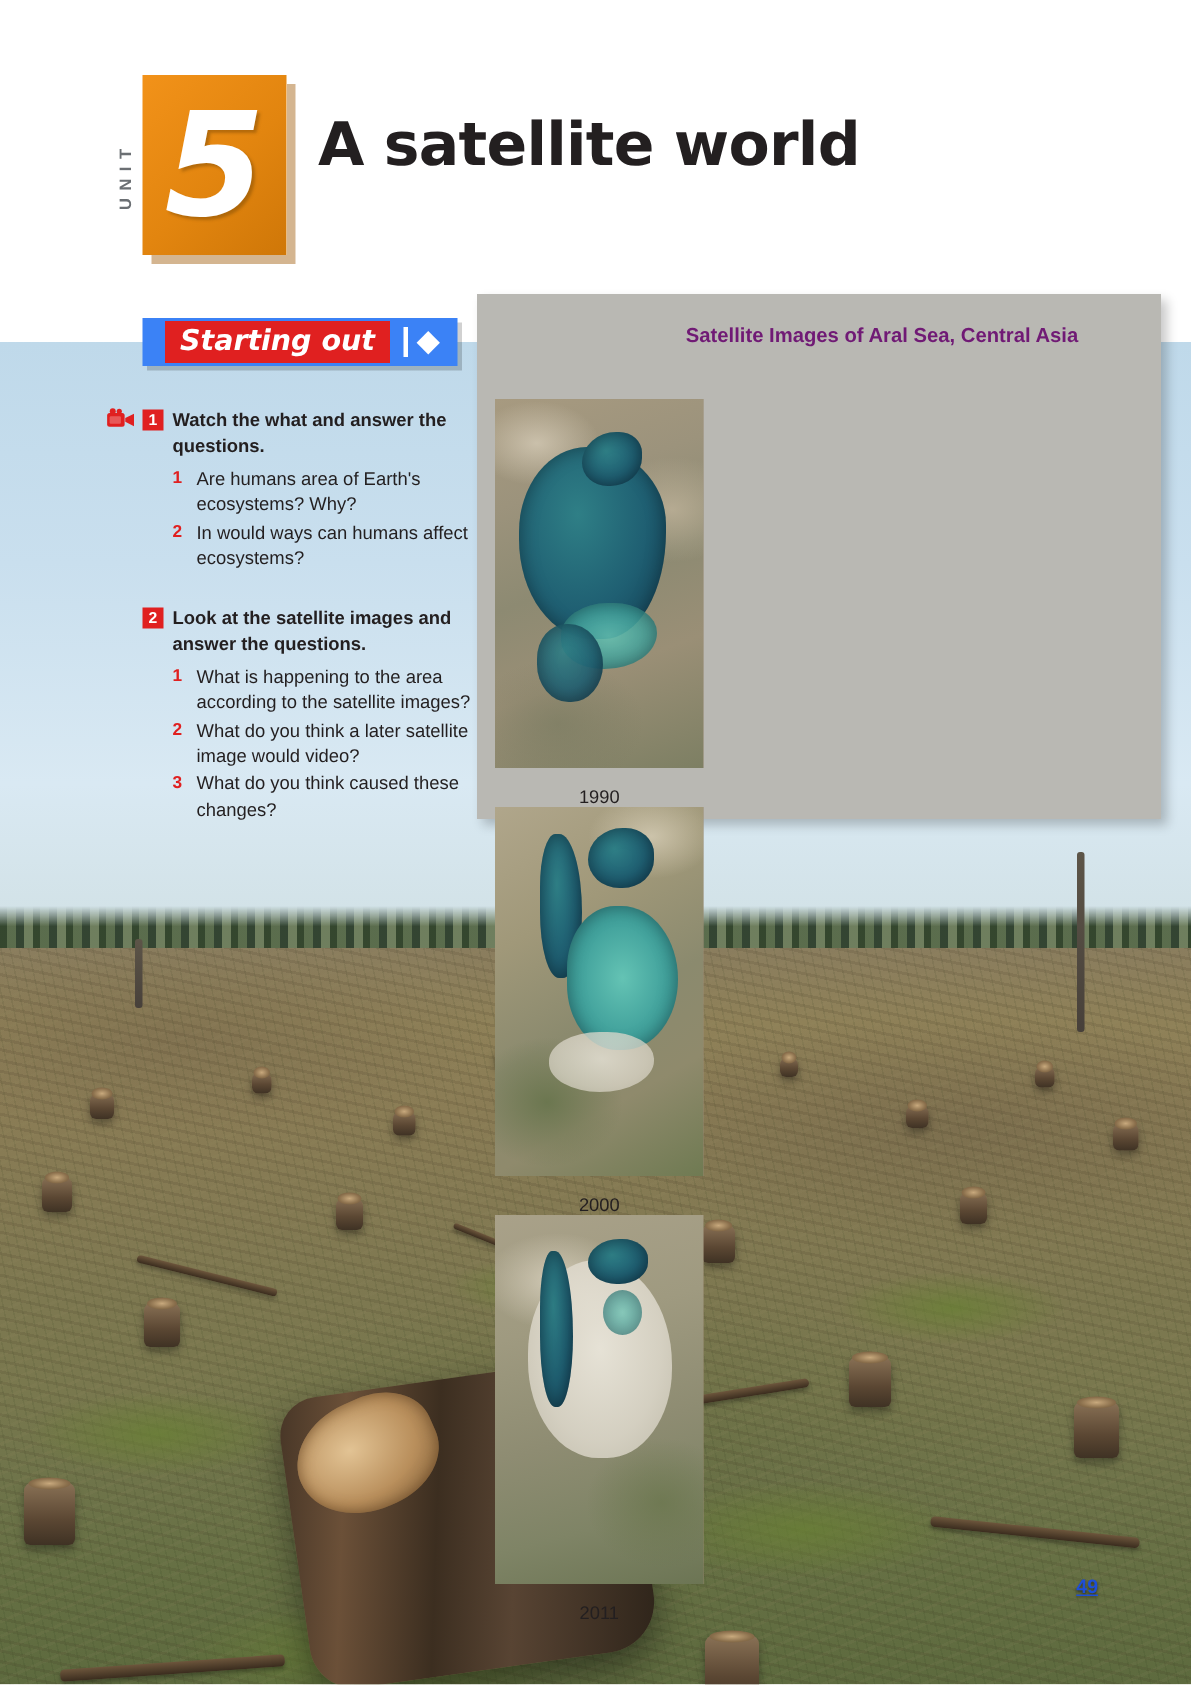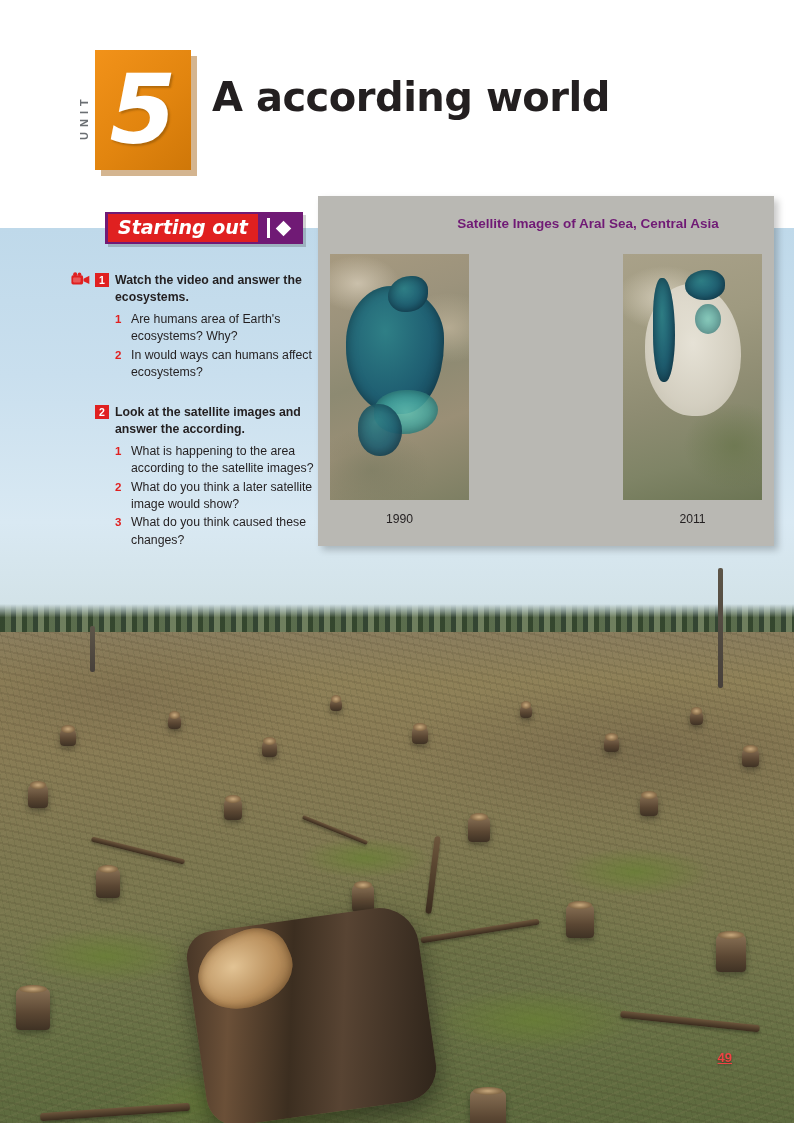--- a/index.html
+++ b/index.html
@@ -182,26 +182,25 @@
     color: #231f20;
     letter-spacing: -0.5px;
   }
 
   
   .starting-out {
     position: absolute;
     left: 95px;
     top: 212px;
     height: 32px;
-    background: #701a75;
+    background: #3b82f6;
     display: flex;
     align-items: center;
-    padding: 0 8px 0 0;
+    padding: 0 8px 0 12px;
     box-shadow: 3px 3px 0 rgba(0,0,0,0.18);
-    margin-left: 10px;
   }
   .starting-out .label {
     background: #e02020;
     color: #ffffff;
     font-family: "DejaVu Sans", sans-serif;
     font-size: 19px;
     font-weight: bold;
     font-style: italic;
     padding: 3px 10px 4px 10px;
     margin: 3px 0 3px 3px;
@@ -300,24 +299,25 @@
     left: 0; top: 20px;
     width: 540px;
     text-align: center;
     font-size: 13.5px;
     font-weight: bold;
     color: #701a75;
   }
   .sat-images {
     position: absolute;
     left: 12px;
-    top: 58px;
+    top: 70px;
     width: 432px;
     display: flex;
     justify-content: space-between;
+    flex-direction: column;
   }
   .sat-item { width: 139px; }
   .sat-img {
     width: 139px;
     height: 246px;
     position: relative;
     overflow: hidden;
     background: #9b8c76;
   }
   .sat-caption {
@@ -359,21 +359,21 @@
   .saltflat {
     position: absolute;
     background: radial-gradient(ellipse at 50% 45%, #f0ece2 0%, #ddd8cb 60%, #c7c2b2 100%);
   }
 
   
   .page-num {
     position: absolute;
     right: 62px;
     bottom: 58px;
-    color: #ef4444;
+    color: #1d4ed8;
     font-size: 13px;
     font-weight: bold;
     text-shadow: 0 1px 2px rgba(0,0,0,0.5);
     text-decoration: underline;
   }
 </style>
 </head>
 <body>
 
 <div class="page">
@@ -422,67 +422,67 @@
     <div class="big-log">
       <div class="cut-face"></div>
     </div>
 
   </div>
 
   <div class="unit-word">UNIT</div>
   <div class="unit-tab">
     <div class="unit-number">5</div>
   </div>
-  <div class="unit-title">A according world</div>
+  <div class="unit-title">A satellite world</div>
 
   <div class="starting-out">
     <div class="label">Starting out</div>
     <div class="bar"></div>
     <div class="diamond"></div>
   </div>
 
   <div class="exercises">
 
     <div class="ex-block">
       <svg class="video-icon" viewBox="0 0 24 18">
         <rect x="0.5" y="4" width="14" height="11" rx="2" fill="#e02020"></rect>
         <path d="M15 8 L22 4.5 L22 14.5 L15 11 Z" fill="#e02020"></path>
         <circle cx="5" cy="2.6" r="2.4" fill="#e02020"></circle>
         <circle cx="10.2" cy="2.6" r="2.1" fill="#e02020"></circle>
         <rect x="2.5" y="6.5" width="9" height="6" rx="1" fill="#ffffff" opacity="0.25"></rect>
       </svg>
       <div class="ex-head">
         <div class="num-box">1</div>
-        <div class="head-text">Watch the video and answer the ecosystems.</div>
+        <div class="head-text">Watch the what and answer the questions.</div>
       </div>
       <ul class="sub-list">
         <li>
           <span class="sn">1</span>
           <span class="st">Are humans area of Earth's ecosystems? Why?</span>
         </li>
         <li>
           <span class="sn">2</span>
           <span class="st">In would ways can humans affect ecosystems?</span>
         </li>
       </ul>
     </div>
 
     <div class="ex-block" style="margin-top:22px;">
       <div class="ex-head">
         <div class="num-box">2</div>
-        <div class="head-text">Look at the satellite images and answer the according.</div>
+        <div class="head-text">Look at the satellite images and answer the questions.</div>
       </div>
       <ul class="sub-list">
         <li>
           <span class="sn">1</span>
           <span class="st">What is happening to the area according to the satellite images?</span>
         </li>
         <li>
           <span class="sn">2</span>
-          <span class="st">What do you think a later satellite image would show?</span>
+          <span class="st">What do you think a later satellite image would video?</span>
         </li>
         <li>
           <span class="sn">3</span>
           <span class="st">What do you think caused these changes?</span>
         </li>
       </ul>
     </div>
   </div>
 
   <div class="sat-panel">
@@ -493,20 +493,30 @@
         <div class="sat-img">
           <div class="terrain"></div>
           <div class="water" style="left:16px; top:32px; width:98px; height:128px; border-radius:48% 56% 44% 52% / 46% 42% 58% 54%;"></div>
           <div class="water" style="left:58px; top:22px; width:40px; height:36px; border-radius:60% 40% 55% 45%;"></div>
           <div class="water shallow" style="left:44px; top:136px; width:64px; height:44px; border-radius:50% 46% 56% 44%; opacity:.85;"></div>
           <div class="water" style="left:28px; top:150px; width:44px; height:52px; border-radius:46% 54% 50% 50%; opacity:.9;"></div>
         </div>
         <div class="sat-caption">1990</div>
       </div>
 
+      <div class="sat-item">
+        <div class="sat-img">
+          <div class="terrain t2"></div>
+          <div class="water" style="left:30px; top:18px; width:28px; height:96px; border-radius:40% 60% 50% 50%;"></div>
+          <div class="water" style="left:62px; top:14px; width:44px; height:40px; border-radius:55% 45% 50% 50%;"></div>
+          <div class="water shallow" style="left:48px; top:66px; width:74px; height:96px; border-radius:46% 54% 52% 48%;"></div>
+          <div class="saltflat" style="left:36px; top:150px; width:70px; height:40px; border-radius:50% 46% 54% 50%; opacity:.75;"></div>
+        </div>
+        <div class="sat-caption">2000</div>
+      </div>
 
       <div class="sat-item">
         <div class="sat-img">
           <div class="terrain t3"></div>
           <div class="saltflat" style="left:22px; top:30px; width:96px; height:132px; border-radius:48% 54% 46% 50%; opacity:.88;"></div>
           <div class="water" style="left:30px; top:24px; width:22px; height:104px; border-radius:40% 60% 50% 50%;"></div>
           <div class="water" style="left:62px; top:16px; width:40px; height:30px; border-radius:55% 45% 50% 50%;"></div>
           <div class="water shallow" style="left:72px; top:50px; width:26px; height:30px; border-radius:50%; opacity:.7;"></div>
         </div>
         <div class="sat-caption">2011</div>

